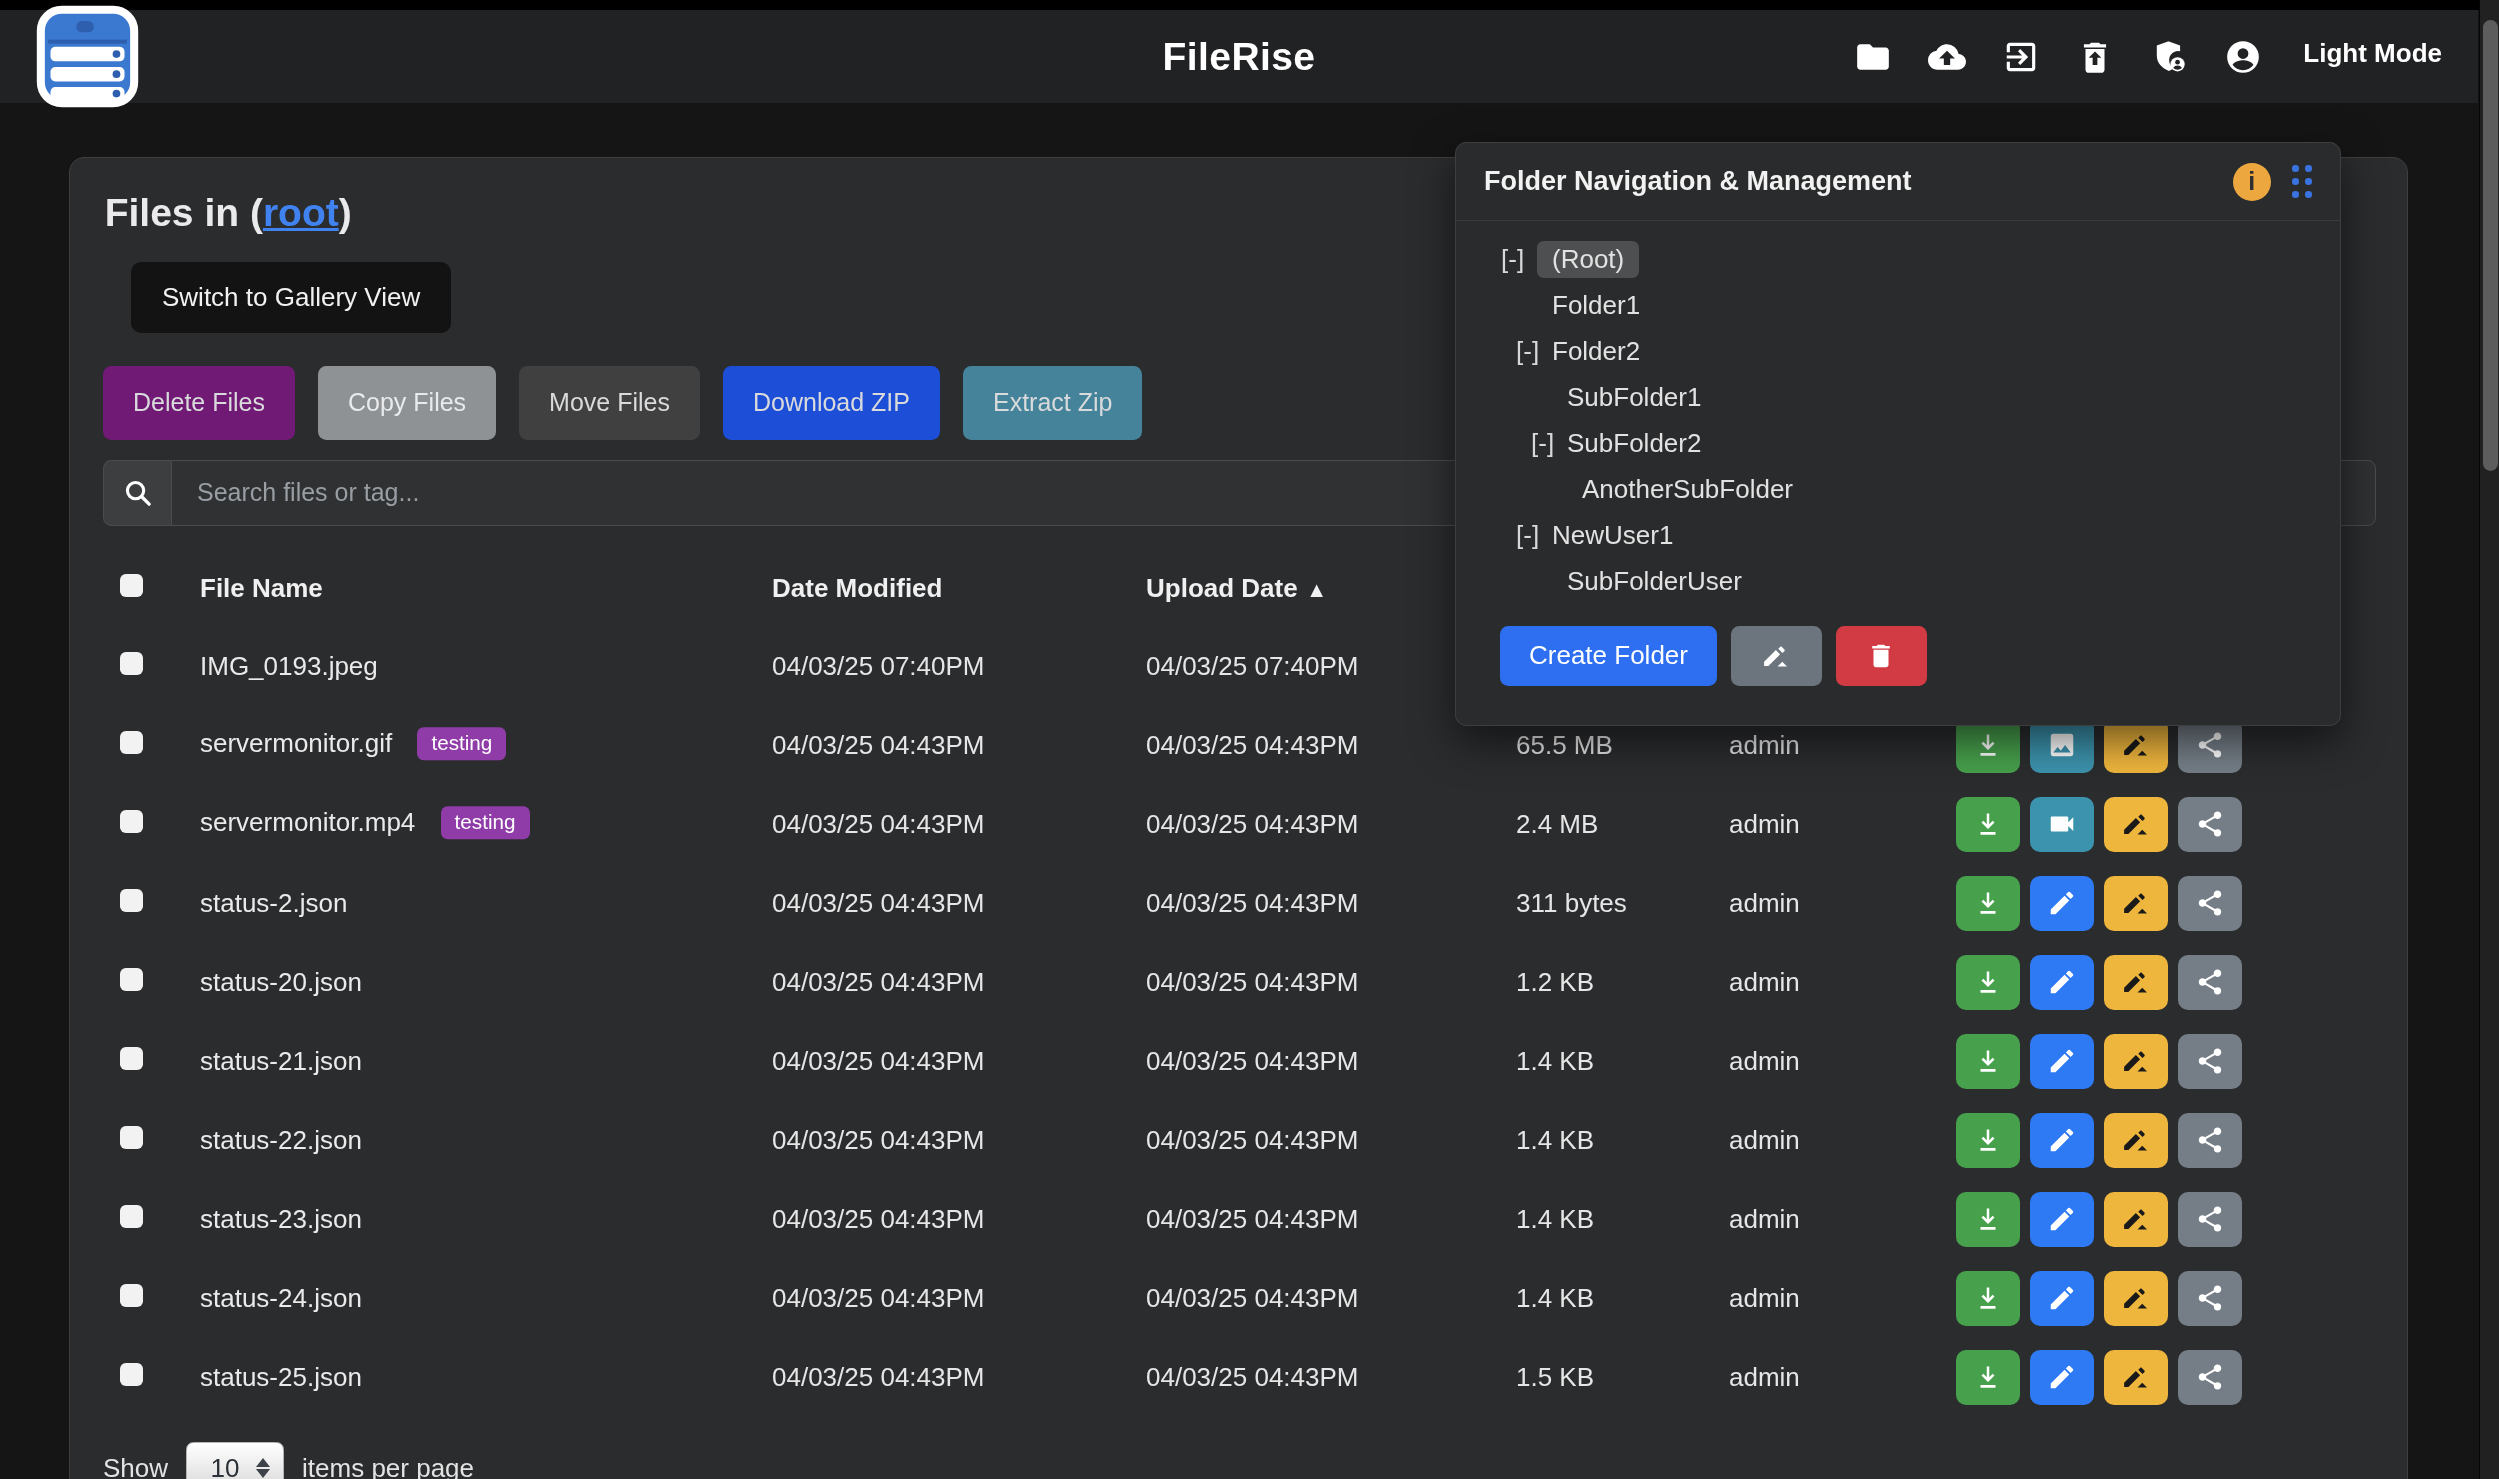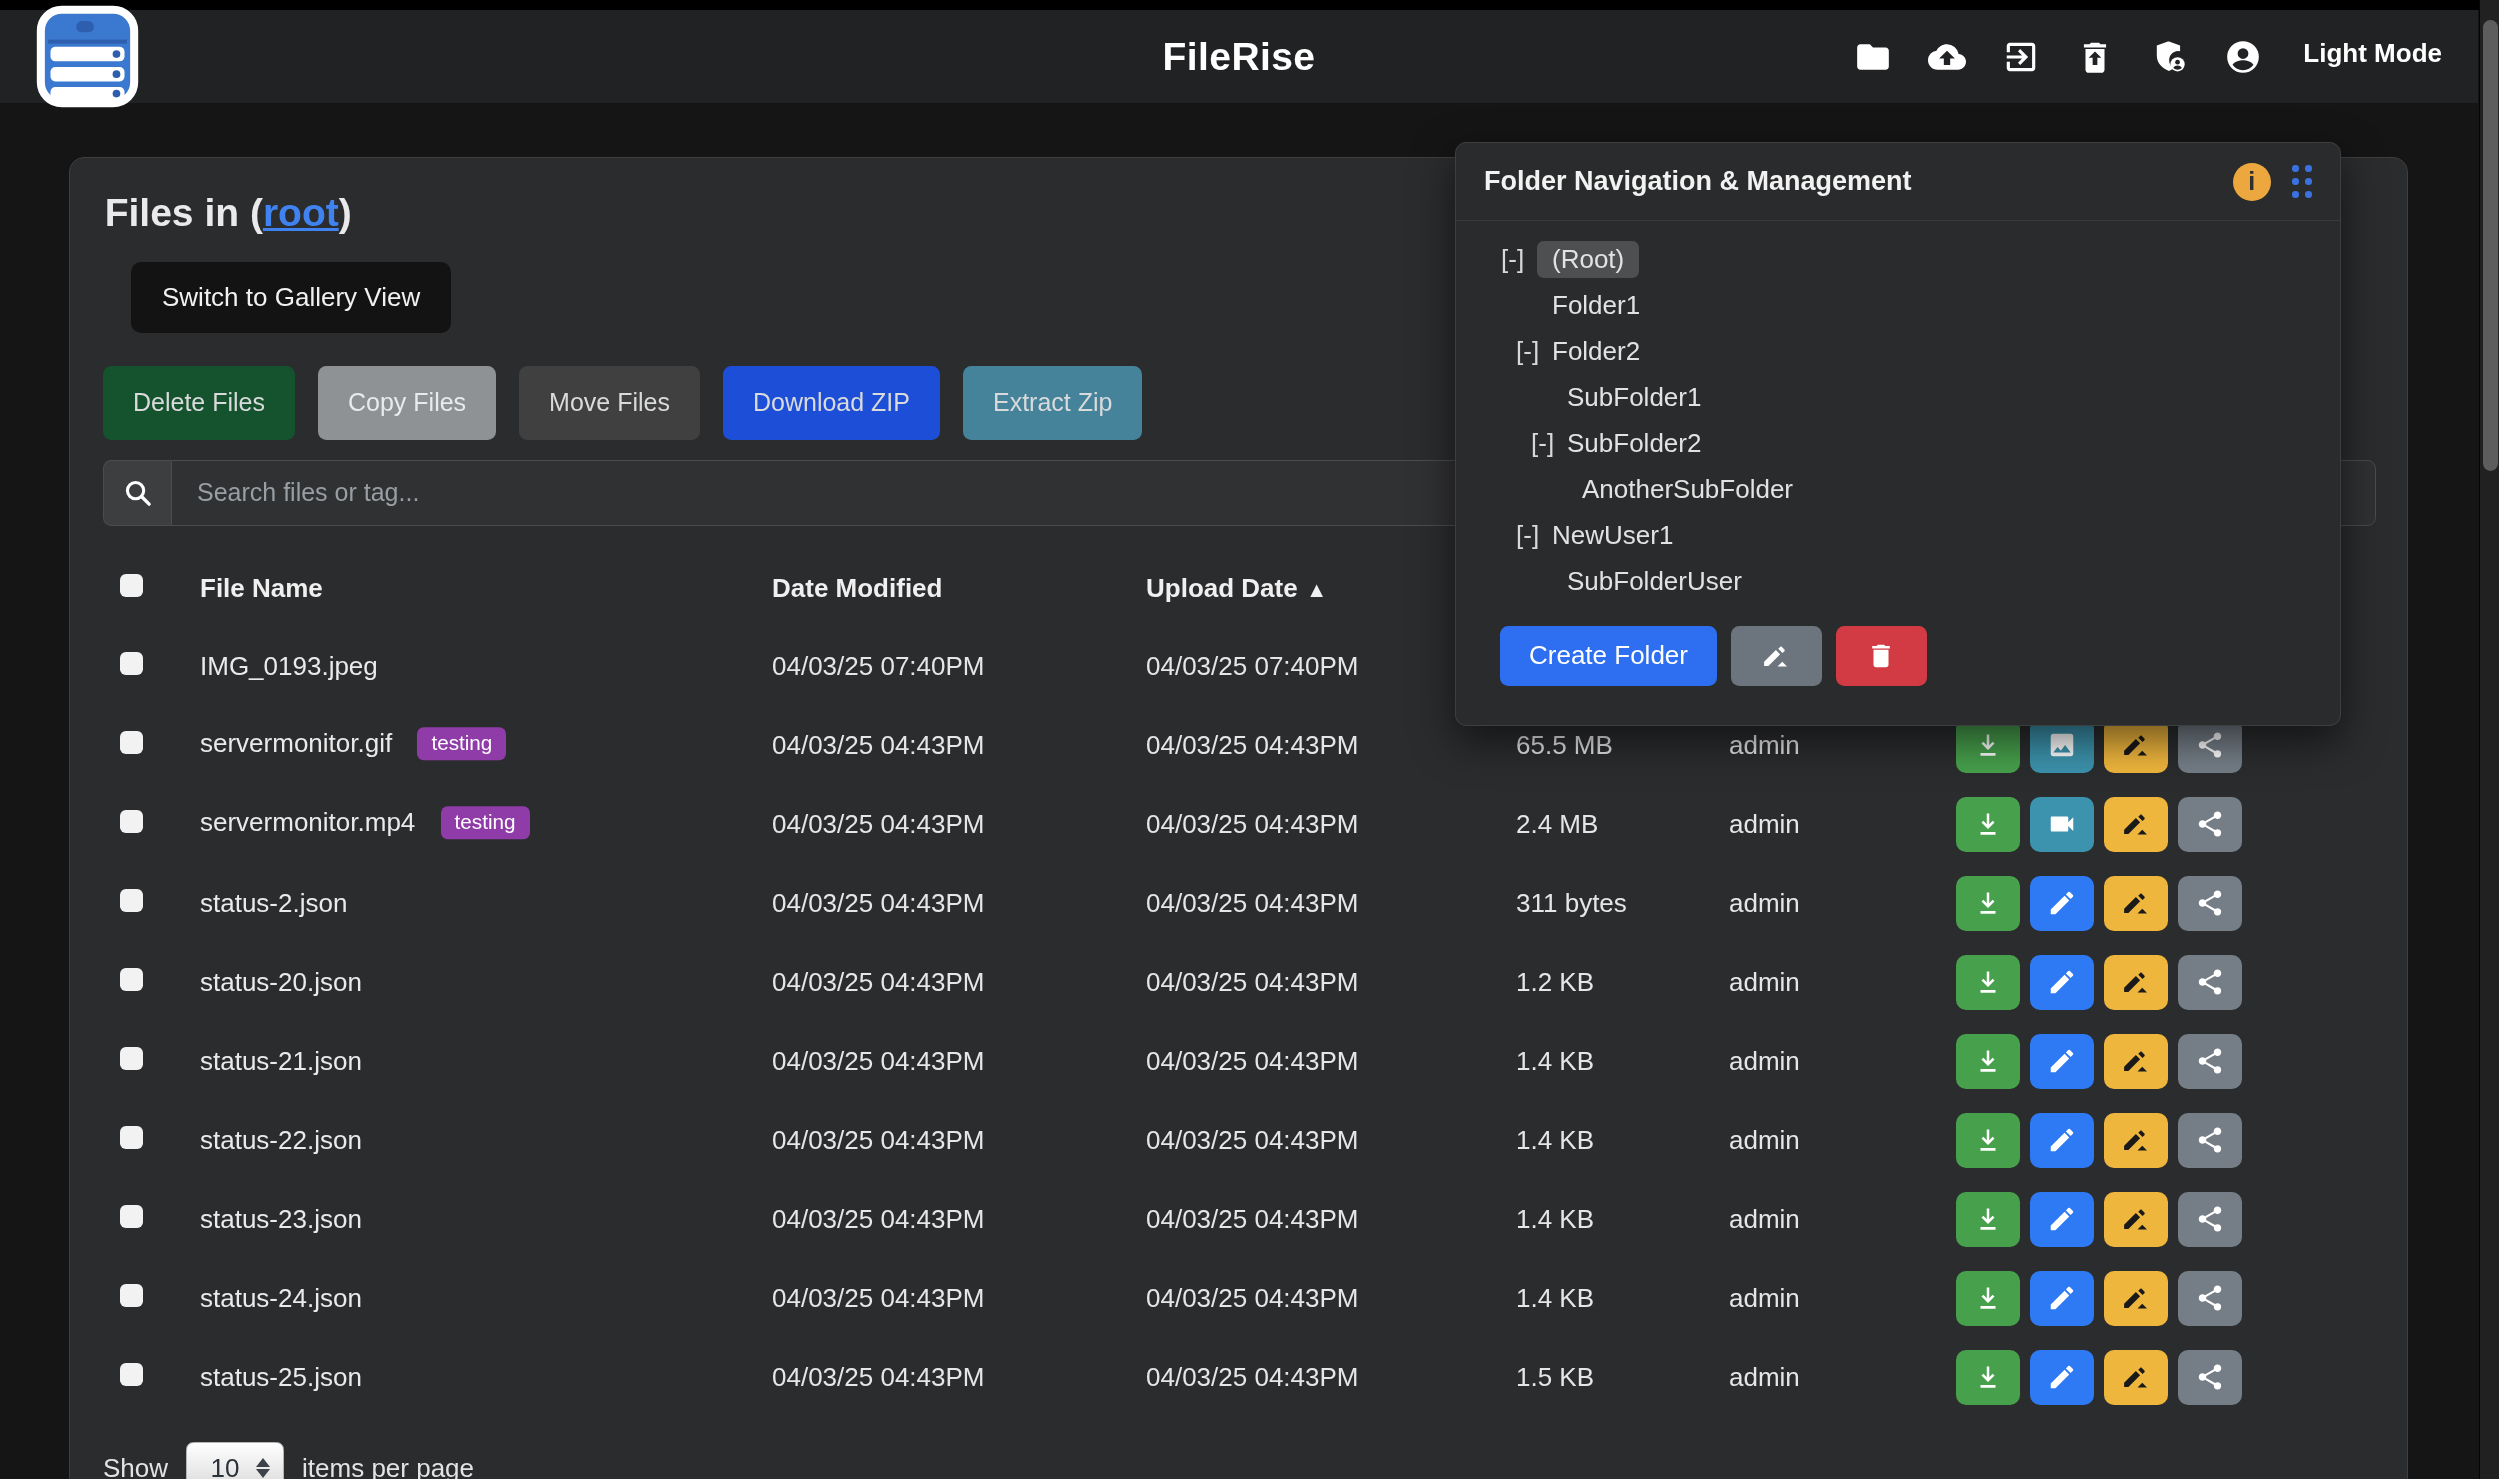--- a/index.html
+++ b/index.html
@@ -50,21 +50,21 @@
     margin-top:26.5px; display:inline-flex; align-items:center;
     height:71px; padding:0 31px; background:#131313; color:#f1f1f1;
     font-size:26px; font-family:inherit; border:none; border-radius:10px; cursor:pointer;margin-left:28px;
   }
 
   .bulk-row { margin-top:33px; display:flex; gap:23px; }
   .bbtn {
     height:74px; padding:0 30px; border:none; border-radius:8.3px;
     font-size:25px; font-family:inherit; color:#d9dadb; cursor:pointer;
   }
-  .bbtn.delete  { background:#14532d; }
+  .bbtn.delete  { background:#701a75; }
   .bbtn.copy    { background:#8f9295; color:#e8eaeb; }
   .bbtn.move    { background:#404040; }
   .bbtn.zip     { background:#1d4ed8; }
   .bbtn.extract { background:#45839b; }
 
   .search-row { margin-top:20px; height:66px; width:2273px; display:flex; }
   .search-icon-box {
     width:68px; background:#3d3e40; border:0.8px solid #4b4c4e; border-right:none;
     border-radius:8.3px 0 0 8.3px; display:flex; align-items:center; justify-content:center; cursor:pointer;
   }

